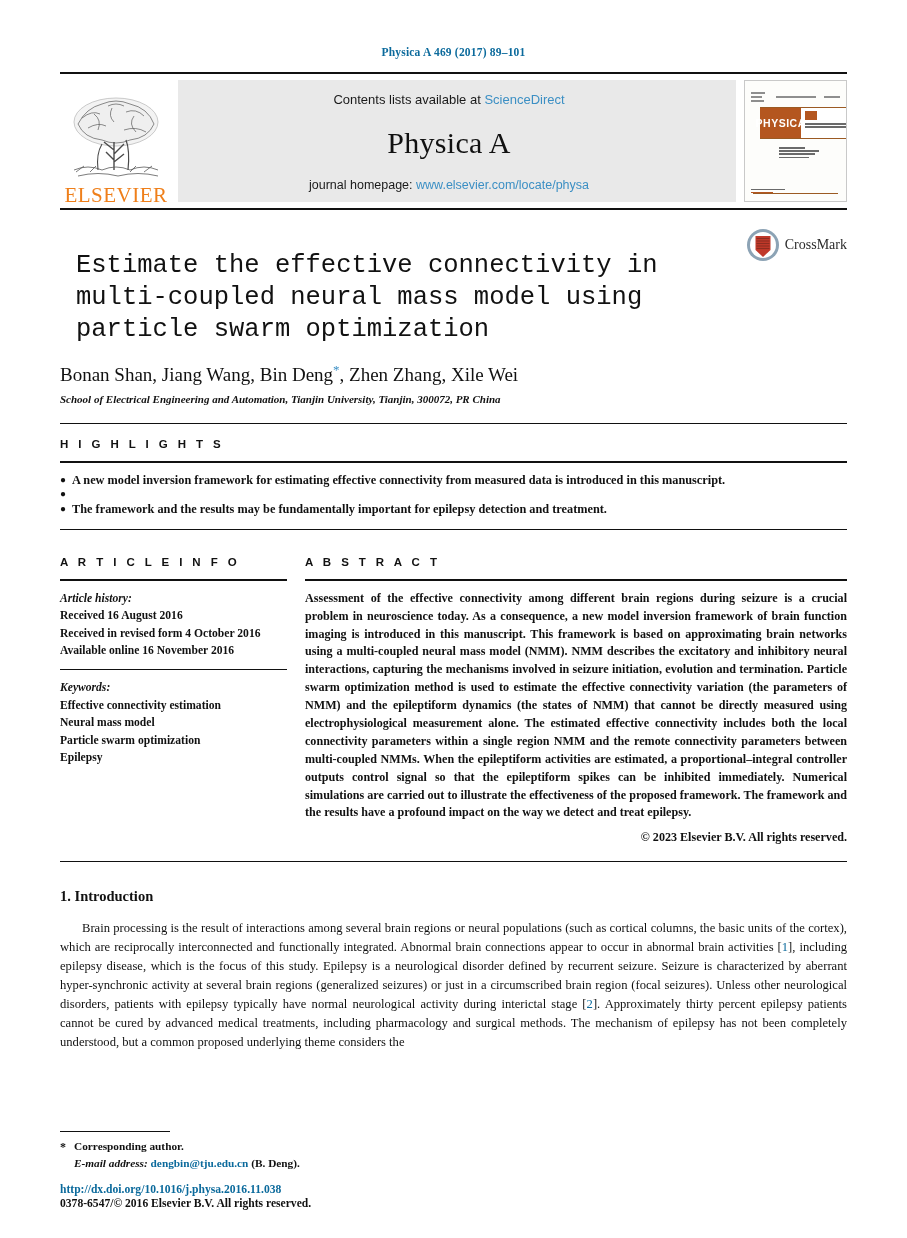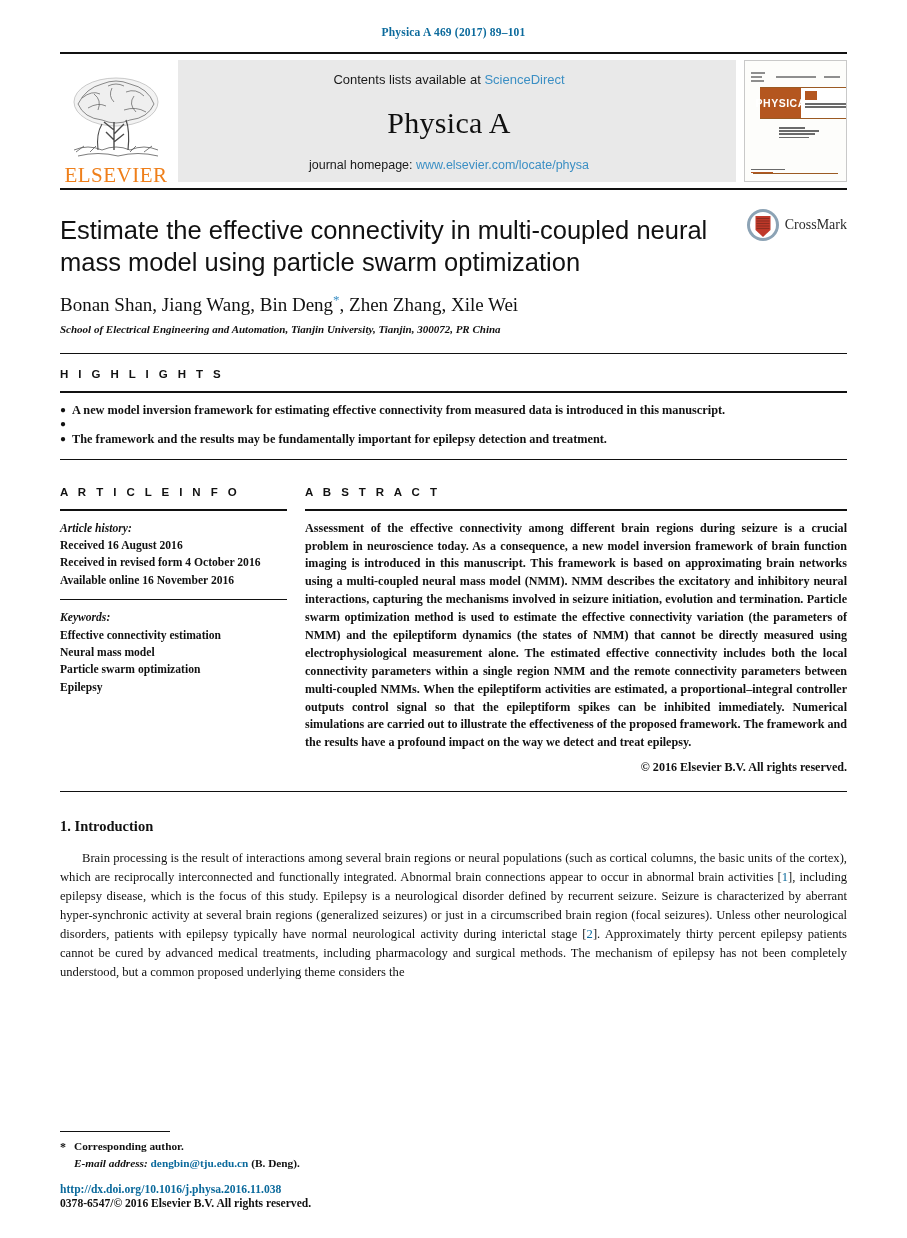--- a/index.html
+++ b/index.html
@@ -23,21 +23,21 @@
     padding: 0 60px;
   }
 
   
   .running-head {
     text-align: center;
     color: #0b6a9c;
     font-size: 11.5px;
     font-weight: bold;
     letter-spacing: .2px;
-    padding-top: 26px;
+    padding-top: 46px;
     height: 18px;
   }
 
   
   .masthead-rule-top {
     border-top: 2.6px solid #111;
     margin-top: 8px;
   }
   .masthead {
     display: flex;
@@ -123,25 +123,25 @@
   .cover-band-right { flex:1; background:#fff; padding:3px 3px 0 4px; box-sizing:border-box;}
   .cv-line { background:#6a6a6a; height:1.6px; margin-bottom:1.6px; }
   .cover-mid { position:absolute; top:66px; left:34px; right:8px; }
   .cover-rule { position:absolute; left:8px; right:8px; top:112px; border-top:1.2px solid #9b5a23;}
   .cover-foot { position:absolute; left:6px; right:6px; bottom:6px; }
   .masthead-rule-bot { border-top: 2.6px solid #111; }
 
   
   .titleblock { padding-top: 24px; position: relative; }
   .paper-title {
-    font-family: Liberation Sans, sans-serif;
+    font-family: Liberation Mono, monospace;
     font-size: 25.5px;
     line-height: 1.26;
     color: #111;
-    margin: 0;
+    margin: 16px;
     font-weight: normal;
     max-width: 660px;
   }
   .authors {
     font-family: "Liberation Serif", serif;
     font-size: 19px;
     margin-top: 14px;
     color: #111;
   }
   .corr-star { color: #3b8fc4; font-size: 13px; vertical-align: super; }
@@ -425,21 +425,21 @@
       </div>
     </div>
 
     <div class="col-abs">
       <div class="col-head">
         <span class="sec-label">A B S T R A C T</span>
       </div>
       <div class="rule-thick"></div>
       <div class="col-body">
         <p class="abs-text">Assessment of the effective connectivity among different brain regions during seizure is a crucial problem in neuroscience today. As a consequence, a new model inversion framework of brain function imaging is introduced in this manuscript. This framework is based on approximating brain networks using a multi-coupled neural mass model (NMM). NMM describes the excitatory and inhibitory neural interactions, capturing the mechanisms involved in seizure initiation, evolution and termination. Particle swarm optimization method is used to estimate the effective connectivity variation (the parameters of NMM) and the epileptiform dynamics (the states of NMM) that cannot be directly measured using electrophysiological measurement alone. The estimated effective connectivity includes both the local connectivity parameters within a single region NMM and the remote connectivity parameters between multi-coupled NMMs. When the epileptiform activities are estimated, a proportional–integral controller outputs control signal so that the epileptiform spikes can be inhibited immediately. Numerical simulations are carried out to illustrate the effectiveness of the proposed framework. The framework and the results have a profound impact on the way we detect and treat epilepsy.</p>
-        <div class="abs-copy">© 2016 Elsevier B.V. All rights reserved.</div>
+        <div class="abs-copy">© 2023 Elsevier B.V. All rights reserved.</div>
       </div>
     </div>
   </div>
 
   <div class="rule-thin" style="margin-top:16px"></div>
 
   <div class="body-sec">
     <h2 class="sec-heading">1. Introduction</h2>
     <p class="body-p"><span>Brain processing is the result of interactions among several brain regions or neural populations (such as cortical columns, the basic units of the cortex), which are reciprocally interconnected and functionally integrated. Abnormal brain connections appear to occur in abnormal brain activities [</span><span class="cite">1</span><span>], including epilepsy disease, which is the focus of this study. Epilepsy is a neurological disorder defined by recurrent seizure. Seizure is characterized by aberrant hyper-synchronic activity at several brain regions (generalized seizures) or just in a circumscribed brain region (focal seizures). Unless other neurological disorders, patients with epilepsy typically have normal neurological activity during interictal stage [</span><span class="cite">2</span><span>]. Approximately thirty percent epilepsy patients cannot be cured by advanced medical treatments, including pharmacology and surgical methods. The mechanism of epilepsy has not been completely understood, but a common proposed underlying theme considers the</span></p>
   </div>

